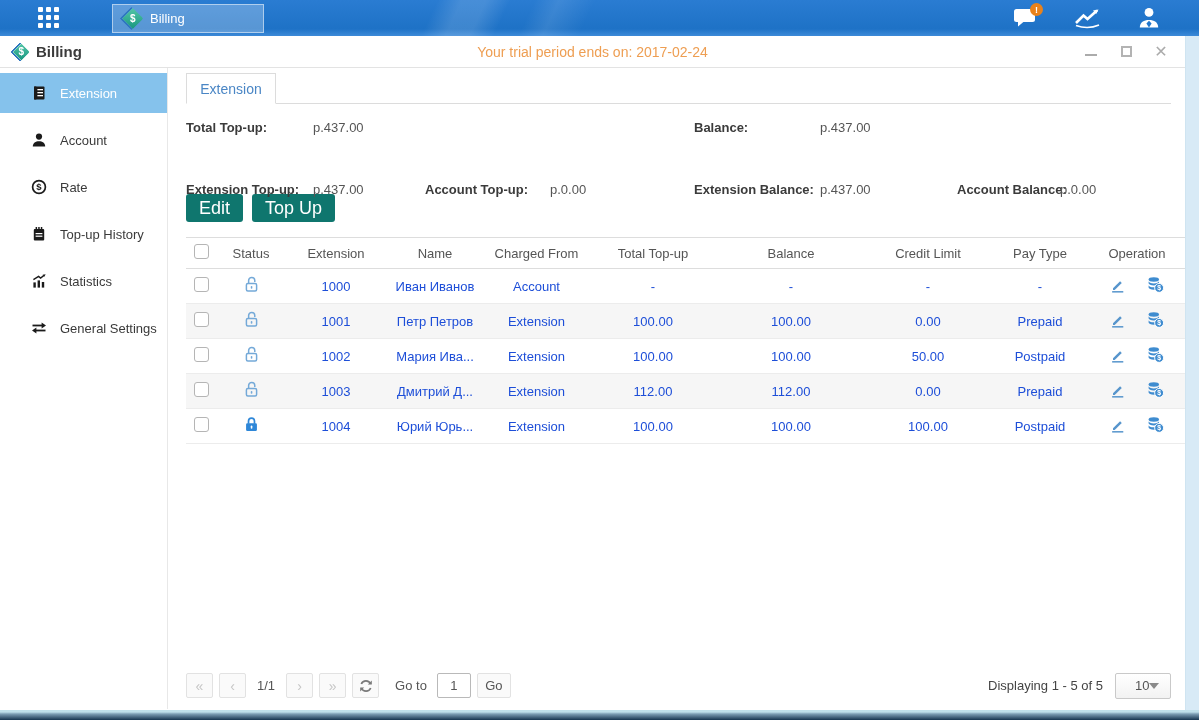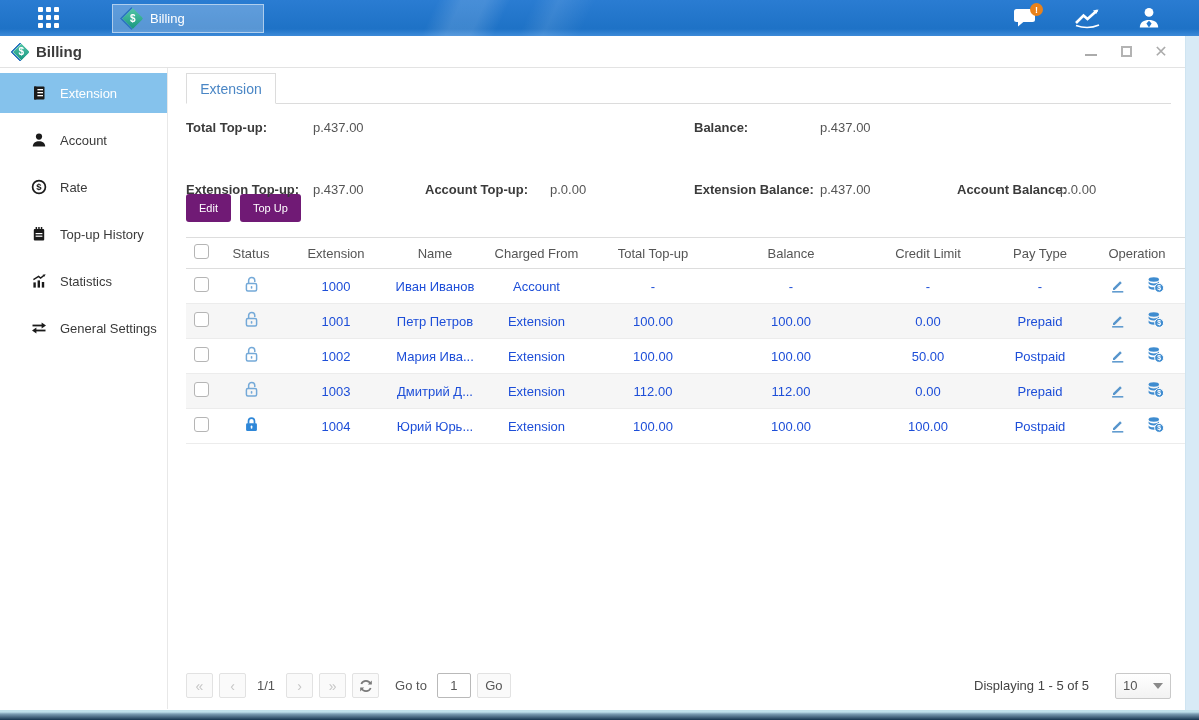--- a/index.html
+++ b/index.html
@@ -58,22 +58,22 @@
     color:#4a86c5; font-size:14px; cursor:pointer; }
 
   .summary { position:relative; height:62px; margin-top:14px; }
   .sv { position:absolute; white-space:nowrap; }
   .slabel { font-weight:bold; color:#3b3b3b; }
   .r1 { top:2px; } .r2 { top:33px;margin-top:31px; }
   .x0{left:0;} .x127{left:127px;} .x239{left:239px;} .x364{left:364px;}
   .x508{left:508px;} .x634{left:634px;} .x771{left:771px;} .x874{left:874px;}
 
   .actions { margin-top:14px; display:flex; gap:9px; }
-  .btn-blue { background:#701a75; color:#fff; border:none; border-radius:3px; height:28px; padding:0 13px;
-    font-size:11px; font-family:inherit; cursor:pointer; }
+  .btn-blue { background:#0f766e; color:#fff; border:none; border-radius:3px; height:28px; padding:0 13px;
+    font-size:18px; font-family:inherit; cursor:pointer; }
 
   
   table { margin-top:15px; width:100%; border-collapse:collapse; table-layout:fixed; }
   thead th { height:31px; border-top:1px solid #ddd; border-bottom:1px solid #ddd;
     font-weight:normal; color:#555; text-align:center; font-size:13px; }
   tbody td { height:35px; border-bottom:1px solid #ececec; text-align:center; color:#1d4ed8; font-size:13px;
     overflow:hidden; text-overflow:ellipsis; white-space:nowrap; }
   tbody tr:nth-child(even) { background:#f6f6f6; }
   .checkbox { width:15px; height:15px; border:1px solid #b5b5b5; border-radius:3px; background:#fff;
     display:inline-block; cursor:pointer; }
@@ -89,21 +89,21 @@
     display:flex; align-items:center; justify-content:center; color:#c6c6c6; font-size:14px; cursor:pointer; }
   .pg-text { color:#555; margin:0 5px; }
   .goto-label { margin-left:10px; margin-right:4px; color:#555; }
   .goto-input { width:34px; height:25px; border:1px solid #b9b9b9; border-radius:2px; text-align:center;
     font-size:13px; font-family:inherit; color:#555; }
   .go-btn { width:34px; height:25px; border:1px solid #e2e2e2; background:#fafafa; border-radius:2px;
     color:#555; font-size:13px; display:flex; align-items:center; justify-content:center; cursor:pointer; }
   .pg-right { margin-left:auto; display:flex; align-items:center; gap:12px; }
   .displaying { color:#444; }
   .page-size { width:56px; height:26px; border:1px solid #c9c9c9; border-radius:2px;
-    background:linear-gradient(#fff,#f2f2f2); display:flex; align-items:center; padding:0 7px; cursor:pointer; color:#555;margin-left:14px; }
+    background:linear-gradient(#fff,#f2f2f2); display:flex; align-items:center; padding:0 19px; cursor:pointer; color:#555; }
   .caret { margin-left:auto; width:0; height:0; border-left:5px solid transparent; border-right:5px solid transparent;
     border-top:6px solid #8a8a8a; }
 
   
   .bottom-edge { height:10px; width:1199px; background:linear-gradient(180deg,#bfe0ea 0,#bfe0ea 2px,#7c9db3 4px,#16344f 100%); }
 </style>
 </head>
 <body>
 
 <header class="topbar">
@@ -151,20 +151,21 @@
 
 <div class="window">
 
   <div class="titlebar">
     <div class="title-group">
       <span class="diamond">
           <i>$</i>
         </span>
       <span class="window-title">Billing</span>
     </div>
+    <div class="trial-msg">Your trial period ends on: 2017-02-24</div>
     <div class="win-controls">
       <span class="wc wc-min">
           <i></i>
         </span>
       <span class="wc wc-max">
           <i></i>
         </span>
       <span class="wc wc-close">✕</span>
     </div>
   </div>

